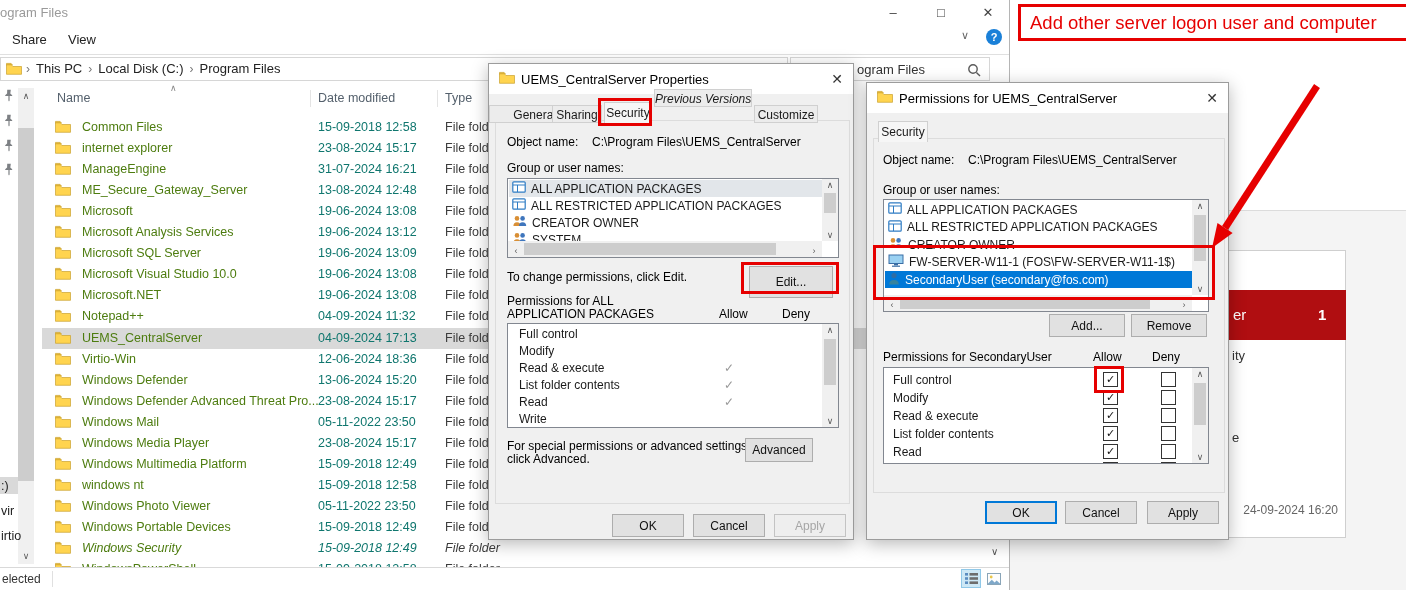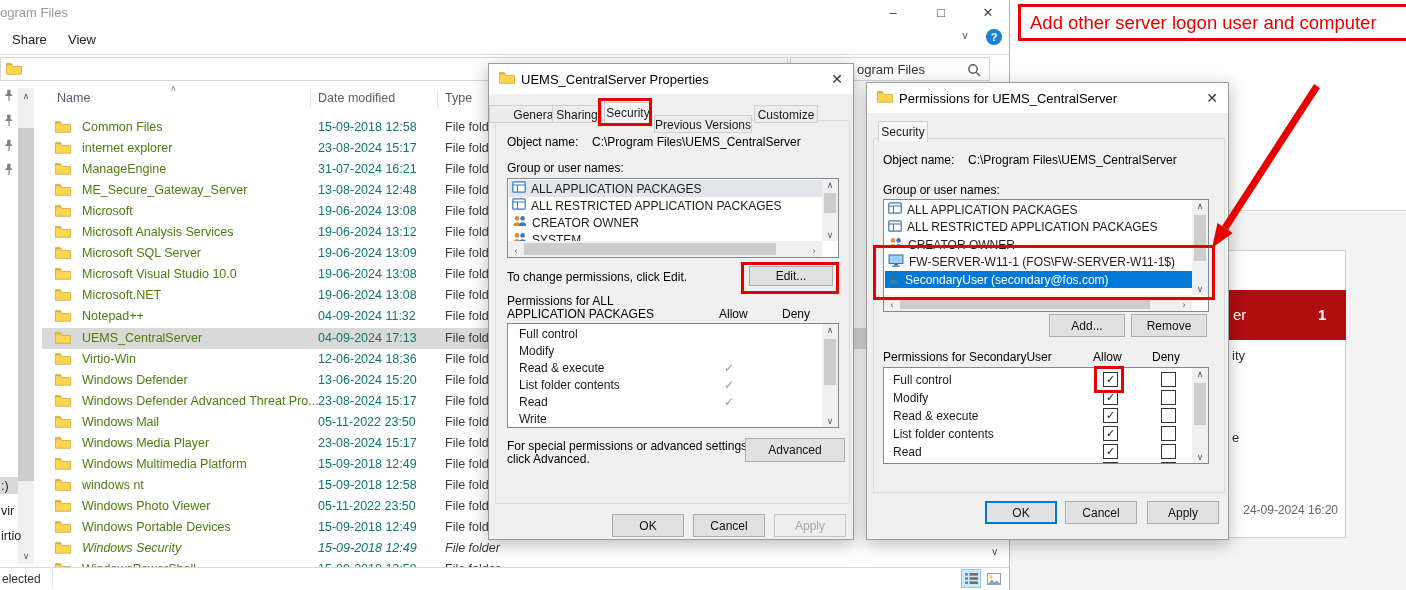--- a/index.html
+++ b/index.html
@@ -103,20 +103,21 @@
     <span class="abs menu-item" style="left:68px">View</span>
     <span class="abs" style="left:961px;top:29px;color:#666;font-size:11px">∨</span>
     <span class="abs helpcirc" style="left:986px;top:29px">?</span>
     <div class="abs ribbon-line"></div>
 
     <div class="abs addrbar"></div>
     <span class="abs" style="left:6px;top:62px"><svg width="16" height="13" viewBox="0 0 16 13">
           <path d="M.5 3.2 V1.4 h4.6 l1.3 1.6z" fill="#f3c33e" stroke="#caa22f" stroke-width=".7"></path>
           <path d="M.5 2.8 h5 l1.4 1.7 h8.6 v7.8 h-15z" fill="#ffd44f" stroke="#caa22f" stroke-width=".7"></path>
         </svg></span>
+    <span class="abs crumb" style="left:20px" id="breadcrumb"><span class="sep">›</span><span>This PC</span><span class="sep">›</span><span>Local Disk (C:)</span><span class="sep">›</span><span>Program Files</span></span>
     <div class="abs searchbox">
       <span class="abs search-txt">ogram Files</span>
       <span class="abs" style="right:8px;top:5px"><svg width="14" height="14">
             <circle cx="6" cy="6" r="4.2" fill="none" stroke="#5b5b5b" stroke-width="1.4"></circle>
             <line x1="9.4" y1="9.4" x2="13" y2="13" stroke="#5b5b5b" stroke-width="1.4"></line>
           </svg></span>
     </div>
 
     <span class="abs hdr" style="left:57px">Name</span>
     <span class="abs sort-caret">∧</span>
@@ -433,21 +434,21 @@
         <div class="sba abs" style="bottom:-2px">∨</div>
       </div>
       <div class="hsb" style="left:0;bottom:0;height:16px;width:314px">
         <span class="sba abs" style="left:0;top:2px">‹</span>
         <div class="thumb" style="left:16px;width:252px"></div>
         <span class="sba abs" style="right:0;top:2px">›</span>
       </div>
     </div>
 
     <span class="abs lbl" style="left:18px;top:206px">To change permissions, click Edit.</span>
-    <div class="abs btn" style="left:260px;top:202px;width:84px;height:20px">
+    <div class="abs btn" style="left:260px;top:202px;width:84px;height:32px">
         <span>Edit...</span>
       </div>
 
     <span class="abs lbl" style="left:18px;top:230px">Permissions for ALL</span>
     <span class="abs lbl" style="left:18px;top:243px">APPLICATION PACKAGES</span>
     <span class="abs lbl" style="left:230px;top:243px">Allow</span>
     <span class="abs lbl" style="left:293px;top:243px">Deny</span>
 
     <div class="abs listbox" style="left:18px;top:259px;width:332px;height:105px">
       <div id="props-perms">
@@ -475,38 +476,38 @@
         </div>
       <div class="vsb" style="right:0;top:0;width:16px;height:103px">
         <div class="sba abs" style="top:-2px">∧</div>
         <div class="thumb" style="top:15px;height:46px"></div>
         <div class="sba abs" style="bottom:-2px">∨</div>
       </div>
     </div>
 
     <span class="abs lbl" style="left:18px;top:375px">For special permissions or advanced settings,</span>
     <span class="abs lbl" style="left:18px;top:388px">click Advanced.</span>
-    <div class="abs btn" style="left:256px;top:374px;width:100px;height:24px">
+    <div class="abs btn" style="left:256px;top:374px;width:68px;height:24px">
         <span>Advanced</span>
       </div>
 
     <div class="abs btn" style="left:123px;top:450px;width:72px;height:23px">
         <span>OK</span>
       </div>
     <div class="abs btn" style="left:204px;top:450px;width:72px;height:23px">
         <span>Cancel</span>
       </div>
     <div class="abs btn disabled" style="left:285px;top:450px;width:72px;height:23px">
         <span>Apply</span>
       </div>
   <div id="props-tabs" style="position: absolute; left: 0px; top: 0px;">
         <div class="tab abs" style="left: 0; top: 41px; width: 68px; text-align: right;">General</div>
         <div class="tab abs" style="left: 63px; top: 41px; width: 50px;">Sharing</div>
         <div class="tab abs active" style="left: 115px; top: 41px; width: 48px;">Security</div>
-        <div class="tab abs" style="left: 165px; top: 51px; width: 98px;">Previous Versions</div>
+        <div class="tab abs" style="left: 165px; top: 25px; width: 98px; font-style: italic;">Previous Versions</div>
         <div class="tab abs" style="left: 265px; top: 41px; width: 64px;">Customize</div>
       </div>
     </div>
 
   <div class="abs dlg perms">
     <div class="abs cap">
       <span class="ico"><svg width="16" height="13" viewBox="0 0 16 13">
             <path d="M.5 3.2 V1.4 h4.6 l1.3 1.6z" fill="#f3c33e" stroke="#caa22f" stroke-width=".7"></path>
             <path d="M.5 2.8 h5 l1.4 1.7 h8.6 v7.8 h-15z" fill="#ffd44f" stroke="#caa22f" stroke-width=".7"></path>
           </svg></span>

